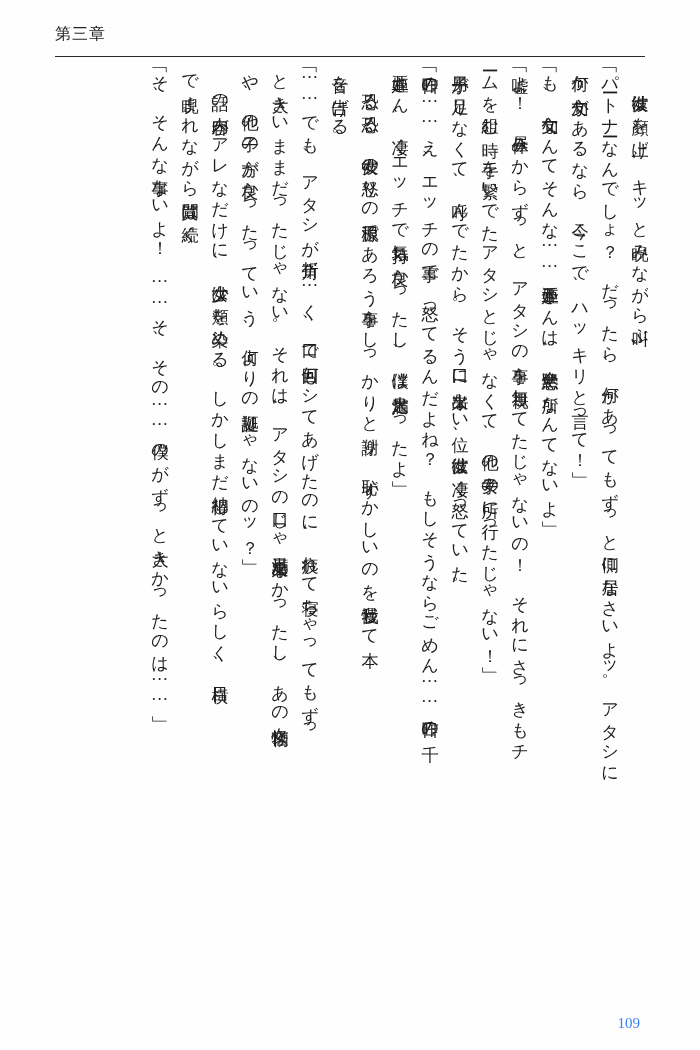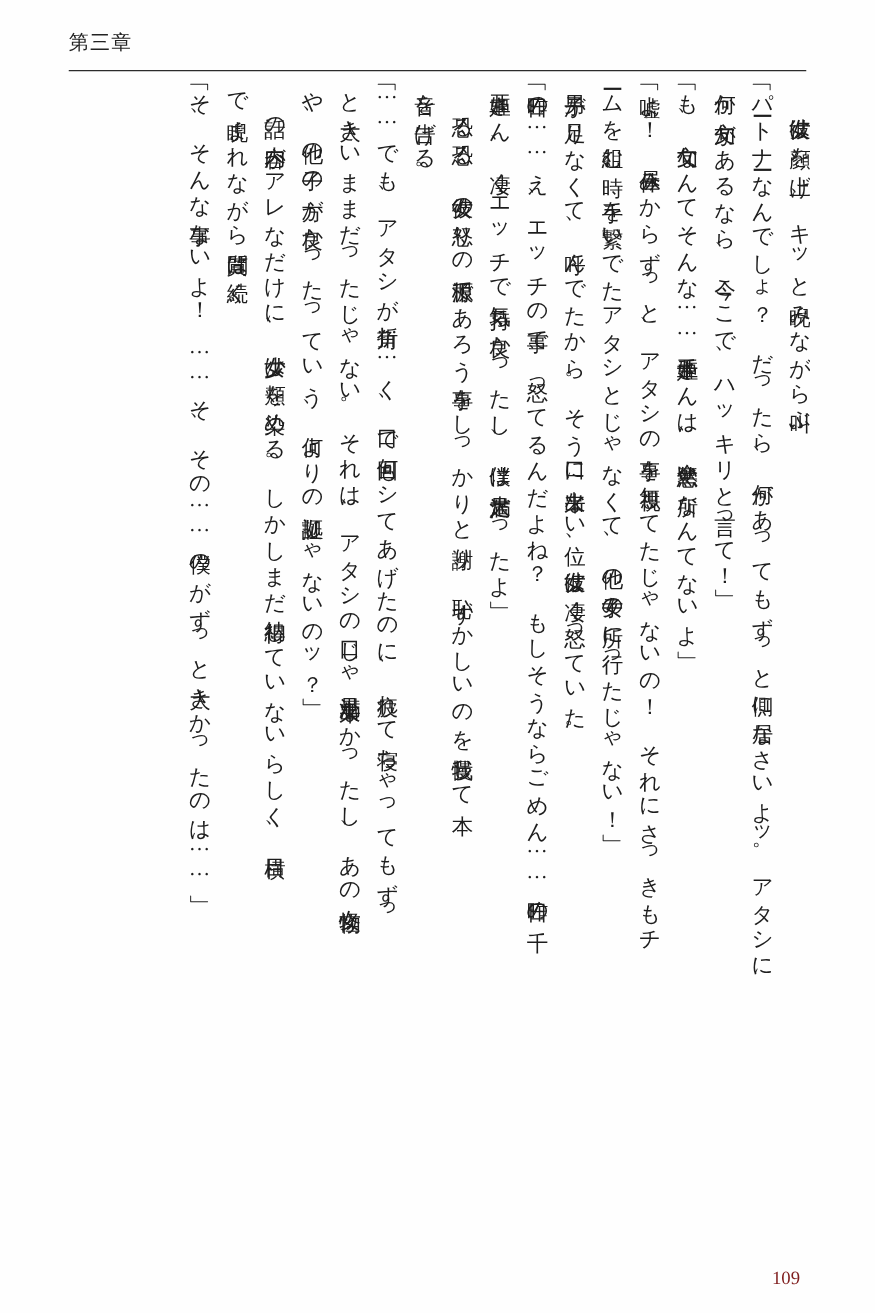--- a/index.html
+++ b/index.html
@@ -71,21 +71,21 @@
     color: #1d1d1d;
   }
   
   .folio {
     position: absolute;
     bottom: 18px;
     left: 0;
     right: 60px;
     text-align: right;
     font-size: 15px;
-    color: #7f1d1d;
+    color: #3b82f6;
     font-family: "Liberation Serif", serif;
   }
 </style>
 </head>
 <body>
 
 <div class="page">
 
   <div class="header">
     <span class="chapter-no">第三章</span>

